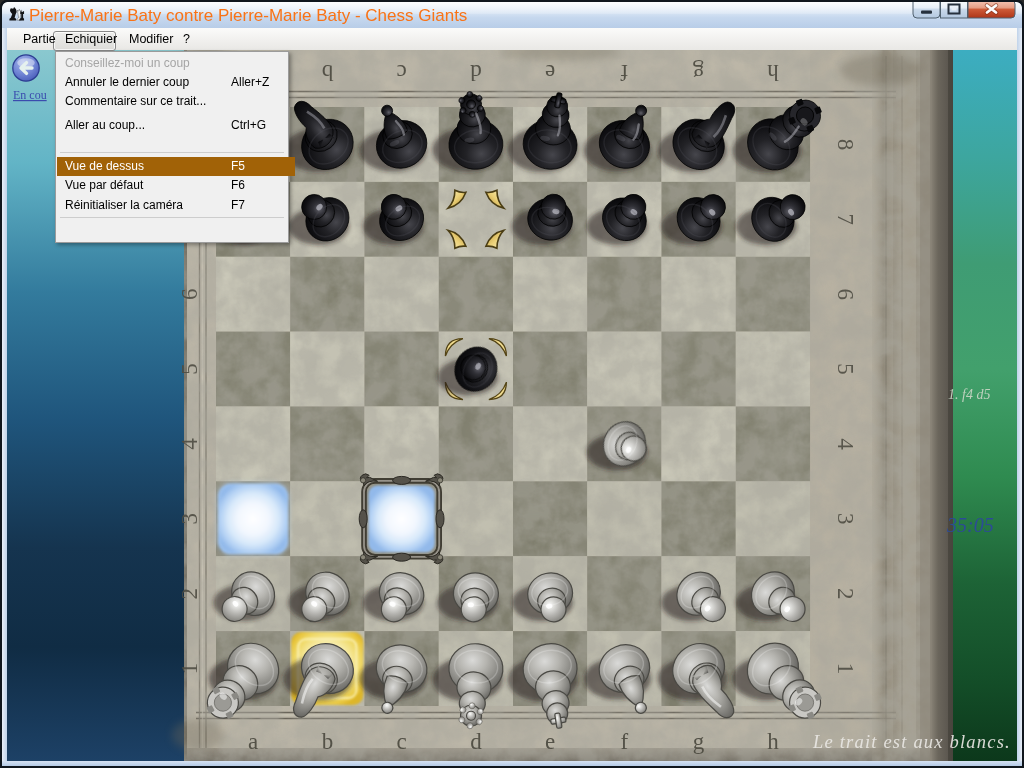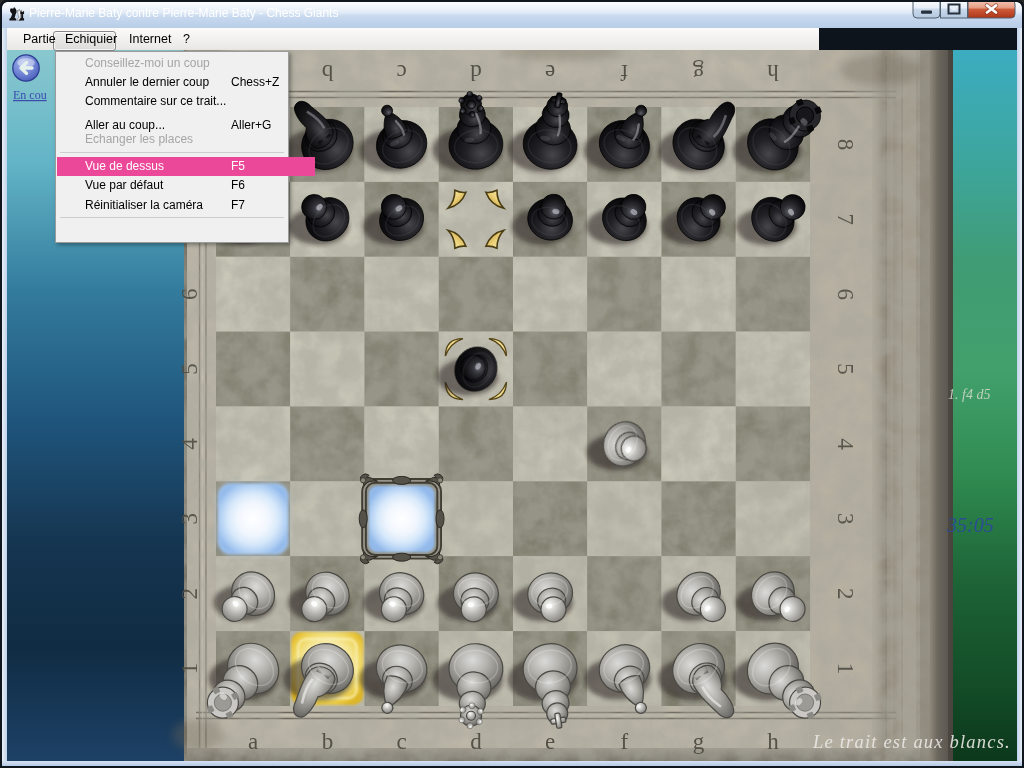--- a/index.html
+++ b/index.html
@@ -1,37 +1,37 @@
 <!DOCTYPE html>
 <html><head><meta charset="utf-8"><style>
 html,body{margin:0;padding:0;width:1024px;height:768px;overflow:hidden;background:#2a2a2a;
  font-family:"Liberation Sans",sans-serif;-webkit-font-smoothing:antialiased}
 #win{position:absolute;inset:0;border-radius:7px 7px 0 0;background:#0e141b}
 #titlebar{position:absolute;left:2px;top:2px;width:1020px;height:26px;border-radius:6px 6px 0 0;
  background:linear-gradient(#e6eef8,#d8e5f4 40%,#c6d8ee 60%,#b8cde8);}
 #titlebar .tshine{position:absolute;left:0;top:0;width:100%;height:12px;border-radius:6px 6px 0 0;
  background:linear-gradient(rgba(255,255,255,.85),rgba(255,255,255,.15))}
-#title{position:absolute;left:29px;top:6px;font-size:12px;color:#ffffff;white-space:nowrap}
+#title{position:absolute;left:29px;top:6px;font-size:17px;color:#f97316;white-space:nowrap}
 #ticon{position:absolute;left:8px;top:6px;width:17px;height:17px}
-#menubar{position:absolute;left:7px;top:28px;width:812px;height:23px;
+#menubar{position:absolute;left:7px;top:28px;width:1010px;height:23px;
  background:linear-gradient(#fbfbfa,#f0efed 60%,#e9e8e5);border-bottom:1px solid #b5b3af;box-sizing:border-box}
 .mitem{position:absolute;top:3px;height:17px;line-height:17px;font-size:12.5px;color:#000;padding:0 7px;z-index:6}
 #echbox{position:absolute;left:53px;top:30.5px;width:61px;height:18px;border:1px solid #888;border-radius:3px;
  background:linear-gradient(#eeeeec,#dddcd9);box-shadow:inset 0 0 0 1px rgba(255,255,255,.8);z-index:5}
 #borders div{position:absolute;background:linear-gradient(90deg,#e8eef7,#c0d3ea)}
 #bleft{left:2px;top:28px;width:5px;height:733px}
 #bright{left:1017px;top:28px;width:5px;height:733px;background:linear-gradient(90deg,#c0d3ea,#e8eef7)!important}
 #bbottom{left:2px;top:761px;width:1020px;height:5px;background:linear-gradient(#d5e1f2,#b5cbe6)!important}
 #outline{position:absolute;inset:0;border:2px solid #10161d;border-radius:7px 7px 0 0;pointer-events:none}
 #capbtns{position:absolute;left:912px;top:0px}
 #dropdown{position:absolute;left:55px;top:51px;width:234px;height:192px;background:#f0f0f0;
  border:1px solid #9b9b9b;box-sizing:border-box;box-shadow:2px 2px 4px rgba(0,0,0,.35);z-index:30}
-.mrow{position:absolute;left:1px;width:230px;height:19.1px;line-height:19.1px;font-size:12px;color:#000;padding-left:28px}
+.mrow{position:absolute;left:1px;width:230px;height:19.1px;line-height:19.1px;font-size:12px;color:#000;padding-left:8px}
 .mrow.dis{color:#a5a5a5}
-.mrow.hl{background:#ec4899;color:#fff;width:230px}
+.mrow.hl{background:#a16207;color:#fff;width:230px}
 .mkey{position:absolute;left:174px}
 .msep{position:absolute;left:4px;width:224px;border-top:1px solid #cdcdcd;height:0}
 </style></head><body>
 <div id="win"></div>
 <div id="titlebar">
     <div class="tshine"></div>
   </div>
 <svg id="ticon" style="position:absolute;left:8px;top:5px" width="18" height="18" viewBox="0 0 18 18">
  <path d="M1.5,16.5 L8.5,16.5 L8.5,14.5 L7,13.5 L8,10 Q10,7 8.5,4.5 L6.5,2 L5.5,4 L3,3.5 Q1,6 3.5,8.5 L4.5,9.5 L3,13.5 L1.5,14.5 Z" fill="#131417"></path>
  <path d="M9,16 L14,16 L14,14.5 L12.8,13.5 L13.6,8.5 L14.5,5.5 L12.8,6.5 L12,4.5 L11.2,6.5 L9.5,5.5 L10.4,8.5 L11.2,13.5 L10,14.5 Z" fill="#f2f4f5" stroke="#44464a" stroke-width=".5"></path>
@@ -59,21 +59,21 @@
  <path d="M56,0 L99,0 Q103,0 103,4 L103,14 Q103,18 99,18 L56,18 Z" fill="url(#cr)" stroke="#50616f" stroke-width="1"></path>
  <rect x="9" y="10.5" width="11" height="3.2" rx="1" fill="#26303c"></rect>
  <rect x="36.5" y="4.5" width="11" height="9" fill="none" stroke="#26303c" stroke-width="2"></rect>
  <rect x="39.5" y="7.5" width="5" height="3" fill="#e8eef5"></rect>
  <path d="M75,5.5 L84,12.5 M84,5.5 L75,12.5" stroke="#7a2a12" stroke-width="4.6" stroke-linecap="round" opacity=".55"></path>
  <path d="M75,5.5 L84,12.5 M84,5.5 L75,12.5" stroke="#fbfcfd" stroke-width="2.8" stroke-linecap="round"></path>
 </svg>
 <div id="menubar">
  <span class="mitem" style="left:9px">Partie</span>
  <span class="mitem" style="left:51px;z-index:6">Echiquier</span>
- <span class="mitem" style="left:115px">Internet</span>
+ <span class="mitem" style="left:115px">Modifier</span>
  <span class="mitem" style="left:169px">?</span>
 </div>
 <div id="echbox"></div>
 <svg width="1010" height="711" viewBox="7 50 1010 711" style="position:absolute;left:7px;top:50px">
     <defs>
 <linearGradient id="lbg" x1="0" y1="0" x2="0" y2="1">
  <stop offset="0" stop-color="#8ac8cf"></stop>
         <stop offset=".16" stop-color="#62b4c6"></stop>
  <stop offset=".34" stop-color="#337b9d"></stop>
         <stop offset=".52" stop-color="#1f557c"></stop>
@@ -710,21 +710,20 @@
 </g>
   </svg>
 <div id="borders">
     <div id="bleft"></div>
     <div id="bright"></div>
     <div id="bbottom"></div>
   </div>
 <div id="outline"></div>
 <div id="dropdown">
     <div class="mrow dis" style="top:1.5px">Conseillez-moi un coup</div>
-    <div class="mrow " style="top:20.6px">Annuler le dernier coup<span class="mkey">Chess+Z</span></div>
+    <div class="mrow " style="top:20.6px">Annuler le dernier coup<span class="mkey">Aller+Z</span></div>
     <div class="mrow " style="top:39.7px">Commentaire sur ce trait...</div>
-    <div class="mrow " style="top:64px">Aller au coup...<span class="mkey">Aller+G</span></div>
-    <div class="mrow dis" style="top:77.9px">Echanger les places</div>
+    <div class="mrow " style="top:64px">Aller au coup...<span class="mkey">Ctrl+G</span></div>
     <div class="msep" style="top:100px"></div>
     <div class="mrow hl" style="top:104.6px">Vue de dessus<span class="mkey">F5</span></div>
     <div class="mrow " style="top:124.4px">Vue par défaut<span class="mkey">F6</span></div>
     <div class="mrow " style="top:143.5px">Réinitialiser la caméra<span class="mkey">F7</span></div>
     <div class="msep" style="top:164.5px"></div>
   </div>
 </body></html>

